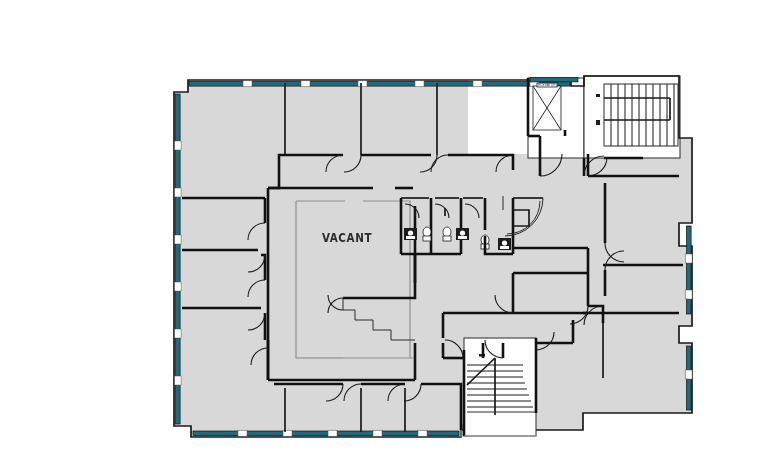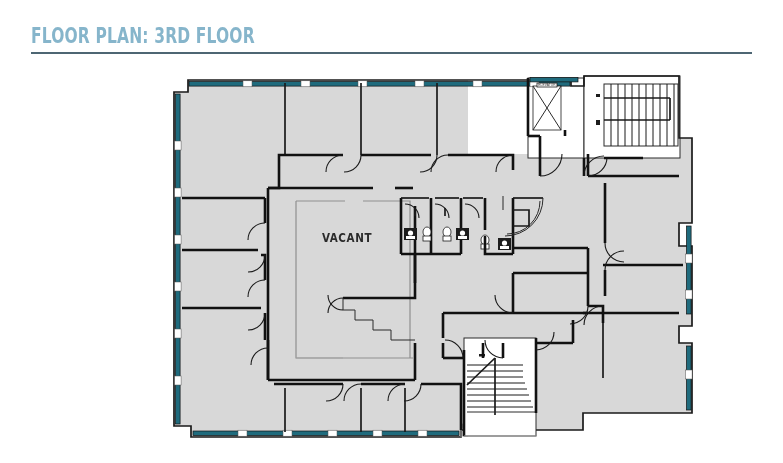--- a/index.html
+++ b/index.html
@@ -85,24 +85,20 @@
     font-size: 3.2px;
     fill: #222222;
     letter-spacing: 0.1px;
   }
 </style>
 </head>
 <body>
 
 <div id="page">
 
-  <div id="header">
-    <div id="page-title">FLOOR PLAN: 3RD FLOOR</div>
-    <div id="title-rule"></div>
-  </div>
 
   <div id="plan-wrap">
     <svg class="plan" width="783" height="405" viewBox="0 0 783 405">
 
       <g>
         <path class="rm-fill" d="
           M131,34 L145,34 L145,22 L528,22 L528,28 L541,28 L541,18 L636,18
           L636,80 L649,80 L649,165 L636,165 L636,188 L649,188 L649,268
           L636,268 L636,285 L649,285 L649,355 L540,355 L540,372 L418,372
           L418,379 L148,379 L148,368 L131,368 Z"></path>

